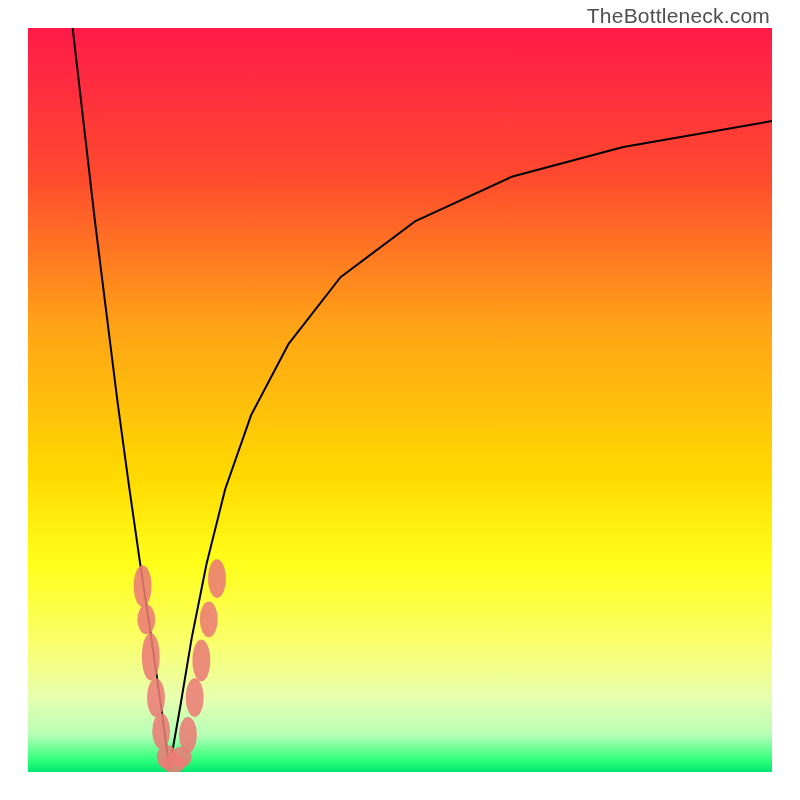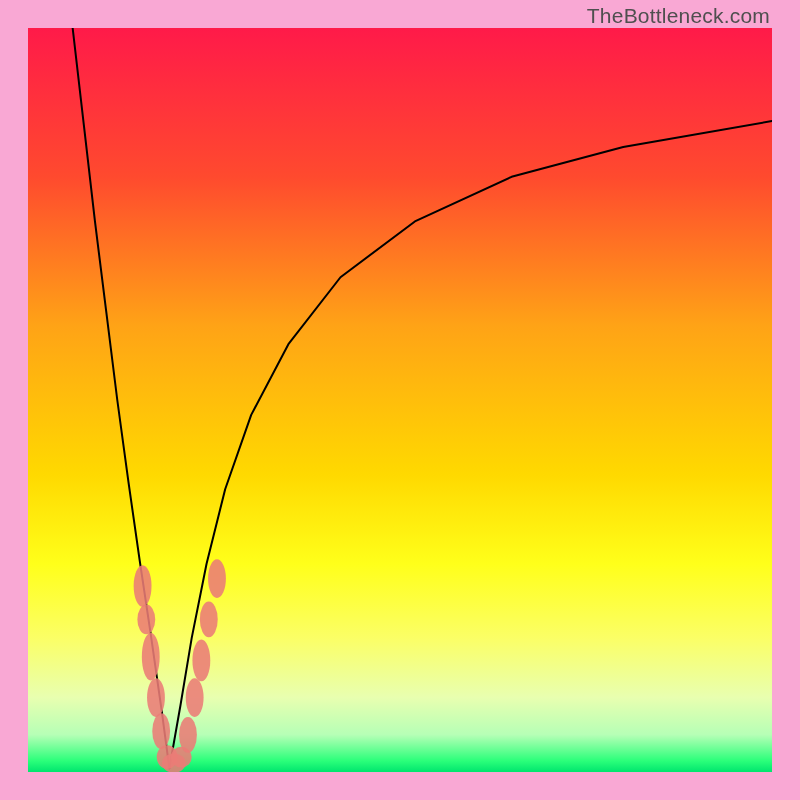--- a/index.html
+++ b/index.html
@@ -7,21 +7,21 @@
     padding: 0;
     width: 800px;
     height: 800px;
     background: #000;
     overflow: hidden;
   }
   .frame {
     position: relative;
     width: 800px;
     height: 800px;
-    background: #f9a8d4;
+    background: #ffffff;
   }
   .plot-area {
     position: absolute;
     left: 28px;
     top: 28px;
     width: 744px;
     height: 744px;
     overflow: hidden;
   }
   .watermark {

